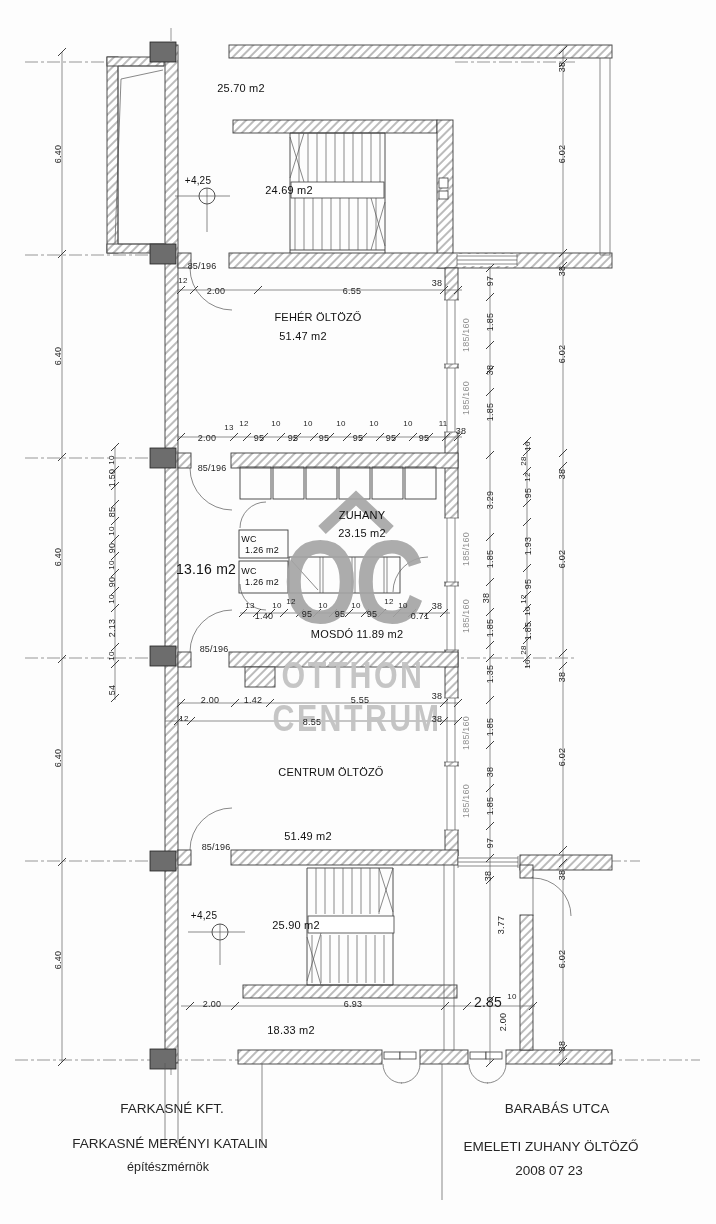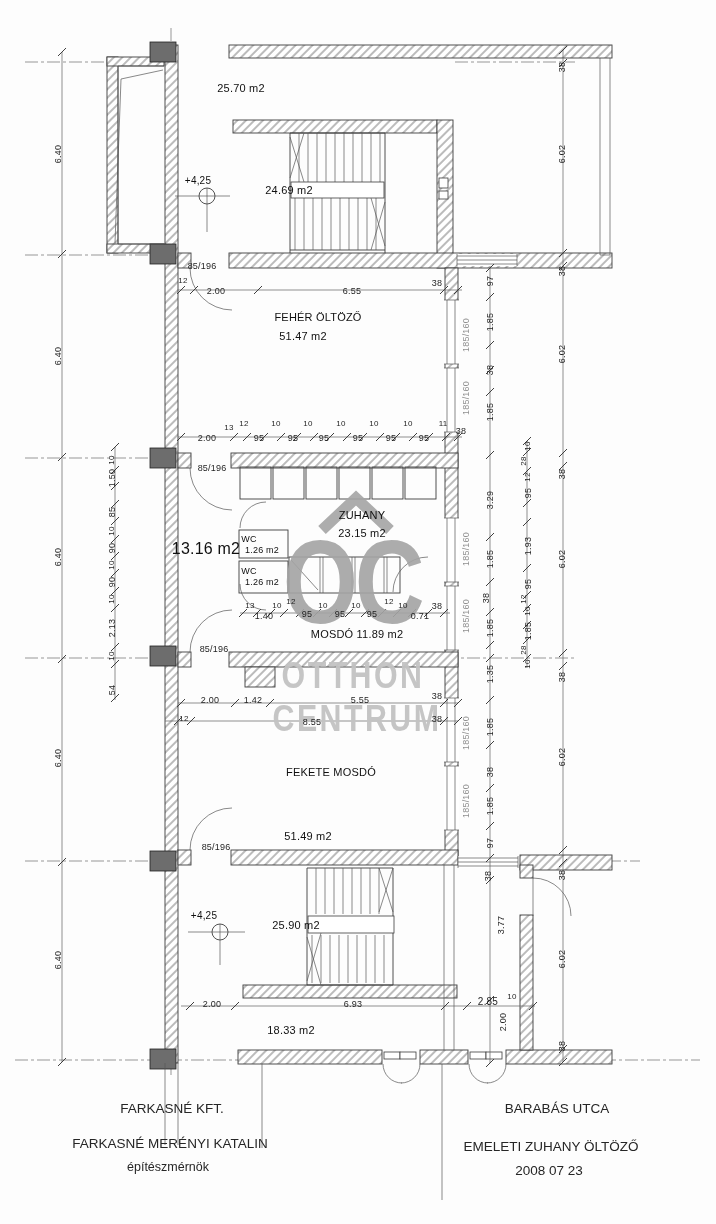--- a/index.html
+++ b/index.html
@@ -293,21 +293,21 @@
       <span class="ann d" style="left: 437px; top: 606px; font-size: 9px; transform: translate(-50%, -50%);">38</span>
       <span class="ann d" style="left: 210px; top: 700px; font-size: 9px; transform: translate(-50%, -50%);">2.00</span>
       <span class="ann d" style="left: 253px; top: 700px; font-size: 9px; transform: translate(-50%, -50%);">1.42</span>
       <span class="ann d" style="left: 360px; top: 700px; font-size: 9px; transform: translate(-50%, -50%);">5.55</span>
       <span class="ann d" style="left: 437px; top: 696px; font-size: 9px; transform: translate(-50%, -50%);">38</span>
       <span class="ann d" style="left: 184px; top: 719px; font-size: 8px; transform: translate(-50%, -50%);">12</span>
       <span class="ann d" style="left: 312px; top: 722px; font-size: 9px; transform: translate(-50%, -50%);">8.55</span>
       <span class="ann d" style="left: 437px; top: 719px; font-size: 9px; transform: translate(-50%, -50%);">38</span>
       <span class="ann d" style="left: 212px; top: 1004px; font-size: 9px; transform: translate(-50%, -50%);">2.00</span>
       <span class="ann d" style="left: 353px; top: 1004px; font-size: 9px; transform: translate(-50%, -50%);">6.93</span>
-      <span class="ann d" style="left: 488px; top: 1002px; font-size: 10px; transform: translate(-50%, -50%);">2.85</span>
+      <span class="ann d" style="left: 488px; top: 1002px; font-size: 14px; transform: translate(-50%, -50%);">2.85</span>
       <span class="ann d" style="left: 512px; top: 997px; font-size: 8px; transform: translate(-50%, -50%);">10</span>
       <span class="ann d" style="left: 490px; top: 281px; font-size: 9px; transform: translate(-50%, -50%) rotate(-90deg);">97</span>
       <span class="ann d" style="left: 490px; top: 322px; font-size: 9px; transform: translate(-50%, -50%) rotate(-90deg);">1.85</span>
       <span class="ann d" style="left: 490px; top: 370px; font-size: 9px; transform: translate(-50%, -50%) rotate(-90deg);">38</span>
       <span class="ann d" style="left: 490px; top: 412px; font-size: 9px; transform: translate(-50%, -50%) rotate(-90deg);">1.85</span>
       <span class="ann d" style="left: 490px; top: 500px; font-size: 9px; transform: translate(-50%, -50%) rotate(-90deg);">3.29</span>
       <span class="ann d" style="left: 490px; top: 559px; font-size: 9px; transform: translate(-50%, -50%) rotate(-90deg);">1.85</span>
       <span class="ann d" style="left: 486px; top: 598px; font-size: 9px; transform: translate(-50%, -50%) rotate(-90deg);">38</span>
       <span class="ann d" style="left: 490px; top: 628px; font-size: 9px; transform: translate(-50%, -50%) rotate(-90deg);">1.85</span>
       <span class="ann d" style="left: 490px; top: 674px; font-size: 9px; transform: translate(-50%, -50%) rotate(-90deg);">1.35</span>
@@ -350,23 +350,23 @@
       <span class="ann r" style="left: 198px; top: 181px; font-size: 10px; transform: translate(-50%, -50%);">+4,25</span>
       <span class="ann r" style="left: 289px; top: 190px; font-size: 11px; transform: translate(-50%, -50%);">24.69 m2</span>
       <span class="ann r" style="left: 318px; top: 317px; font-size: 11px; transform: translate(-50%, -50%);">FEHÉR ÖLTÖZŐ</span>
       <span class="ann r" style="left: 303px; top: 336px; font-size: 11px; transform: translate(-50%, -50%);">51.47 m2</span>
       <span class="ann r" style="left: 362px; top: 515px; font-size: 11px; transform: translate(-50%, -50%);">ZUHANY</span>
       <span class="ann r" style="left: 362px; top: 533px; font-size: 11px; transform: translate(-50%, -50%);">23.15 m2</span>
       <span class="ann r" style="left: 249px; top: 539px; font-size: 9px; transform: translate(-50%, -50%);">WC</span>
       <span class="ann r" style="left: 262px; top: 550px; font-size: 9px; transform: translate(-50%, -50%);">1.26 m2</span>
       <span class="ann r" style="left: 249px; top: 571px; font-size: 9px; transform: translate(-50%, -50%);">WC</span>
       <span class="ann r" style="left: 262px; top: 582px; font-size: 9px; transform: translate(-50%, -50%);">1.26 m2</span>
-      <span class="ann r" style="left: 206px; top: 549px; font-size: 16px; transform: translate(-50%, -50%);">13.16 m2</span>
+      <span class="ann r" style="left: 206px; top: 569px; font-size: 14px; transform: translate(-50%, -50%);">13.16 m2</span>
       <span class="ann r" style="left: 357px; top: 634px; font-size: 11px; transform: translate(-50%, -50%);">MOSDÓ 11.89 m2</span>
-      <span class="ann r" style="left: 331px; top: 772px; font-size: 11px; transform: translate(-50%, -50%);">FEKETE MOSDÓ</span>
+      <span class="ann r" style="left: 331px; top: 772px; font-size: 11px; transform: translate(-50%, -50%);">CENTRUM ÖLTÖZŐ</span>
       <span class="ann r" style="left: 308px; top: 836px; font-size: 11px; transform: translate(-50%, -50%);">51.49 m2</span>
       <span class="ann r" style="left: 204px; top: 916px; font-size: 10px; transform: translate(-50%, -50%);">+4,25</span>
       <span class="ann r" style="left: 296px; top: 925px; font-size: 11px; transform: translate(-50%, -50%);">25.90 m2</span>
       <span class="ann r" style="left: 291px; top: 1030px; font-size: 11px; transform: translate(-50%, -50%);">18.33 m2</span>
     </div>
 
   <div class="layer">
     <div class="tb" style="left:172px;top:1108px;">FARKASNÉ KFT.</div>
     <div class="tb" style="left:170px;top:1143px;">FARKASNÉ MERÉNYI KATALIN</div>
     <div class="tb small" style="left:168px;top:1167px;">építészmérnök</div>

